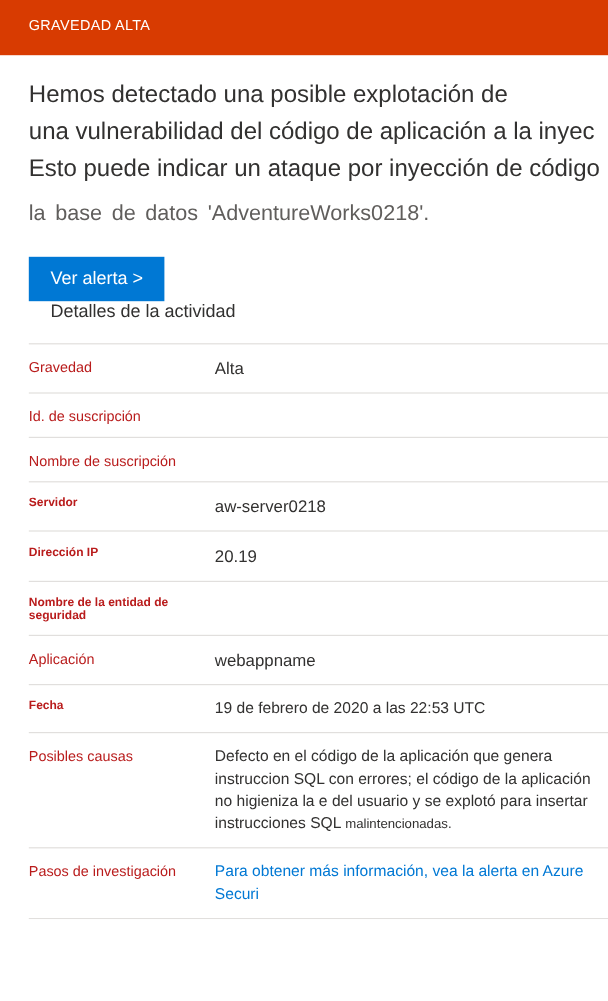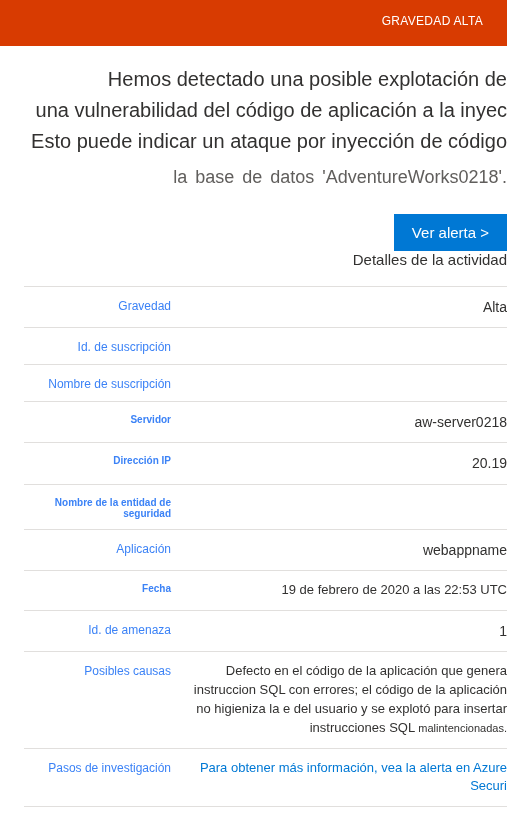--- a/index.html
+++ b/index.html
@@ -1,26 +1,26 @@
 <!DOCTYPE html>
 <html><head>
 <meta charset="utf-8">
 <style>
-* { box-sizing: border-box; margin: 0; padding: 0; text-align: right; }
+* { box-sizing: border-box; margin: 0; padding: 0; }
 body { font-family: "Segoe UI", Arial, sans-serif; background: #fff; width: 507px; overflow: hidden; }
 .banner { background: #d83b01; color: #fff; padding: 14px 24px 18px 24px; font-size: 12px; letter-spacing: 0.3px; }
 .content { padding: 18px 0 0 24px; }
 .headline { font-size: 20px; color: #323130; line-height: 1.55; margin-bottom: 6px; }
 .headline-sub { font-size: 18px; color: #605e5c; line-height: 1.6; margin-bottom: 22px; word-spacing: 3px; }
 .cta-btn { display: inline-block; background: #0078d4; color: #fff; border: none; padding: 10px 18px; font-size: 15px; cursor: pointer; }
 .section-title { font-size: 15px; color: #323130; margin-bottom: 18px; margin-left: 18px; }
 .table { width: 100%; }
 .row { border-top: 1px solid #e1dfdd; display: flex; padding: 10px 0; }
 .row:last-child { border-bottom: 1px solid #e1dfdd; }
-.key { flex: 0 0 155px; font-size: 12px; color: #3b82f6; padding-top: 2px; padding-right: 8px; }
+.key { flex: 0 0 155px; font-size: 12px; color: #b91c1c; padding-top: 2px; padding-right: 8px; }
 .key.small { font-size: 10px; font-weight: bold; }
 .val { flex: 1; font-size: 14px; color: #323130; line-height: 1.45; }
 .val .tail { font-size: 11px; }
 .val.link { color: #0078d4; }
 </style>
 </head>
 <body>
 
 <div class="banner">
   <span>GRAVEDAD ALTA</span>
@@ -74,24 +74,20 @@
     <div class="row">
       <div class="key">Aplicación</div>
       <div class="val">webappname</div>
     </div>
 
     <div class="row">
       <div class="key small">Fecha</div>
       <div class="val" style="font-size:13px">19 de febrero de 2020 a las 22:53 UTC</div>
     </div>
 
-    <div class="row">
-      <div class="key">Id. de amenaza</div>
-      <div class="val">1</div>
-    </div>
 
     <div class="row">
       <div class="key">Posibles causas</div>
       <div class="val" style="font-size:13px">
         <span>Defecto en el código de la aplicación que genera instruccion SQL con errores; el código de la aplicación no higieniza la e del usuario y se explotó para insertar instrucciones SQL</span>
         <span class="tail">malintencionadas.</span>
       </div>
     </div>
 
     <div class="row">

